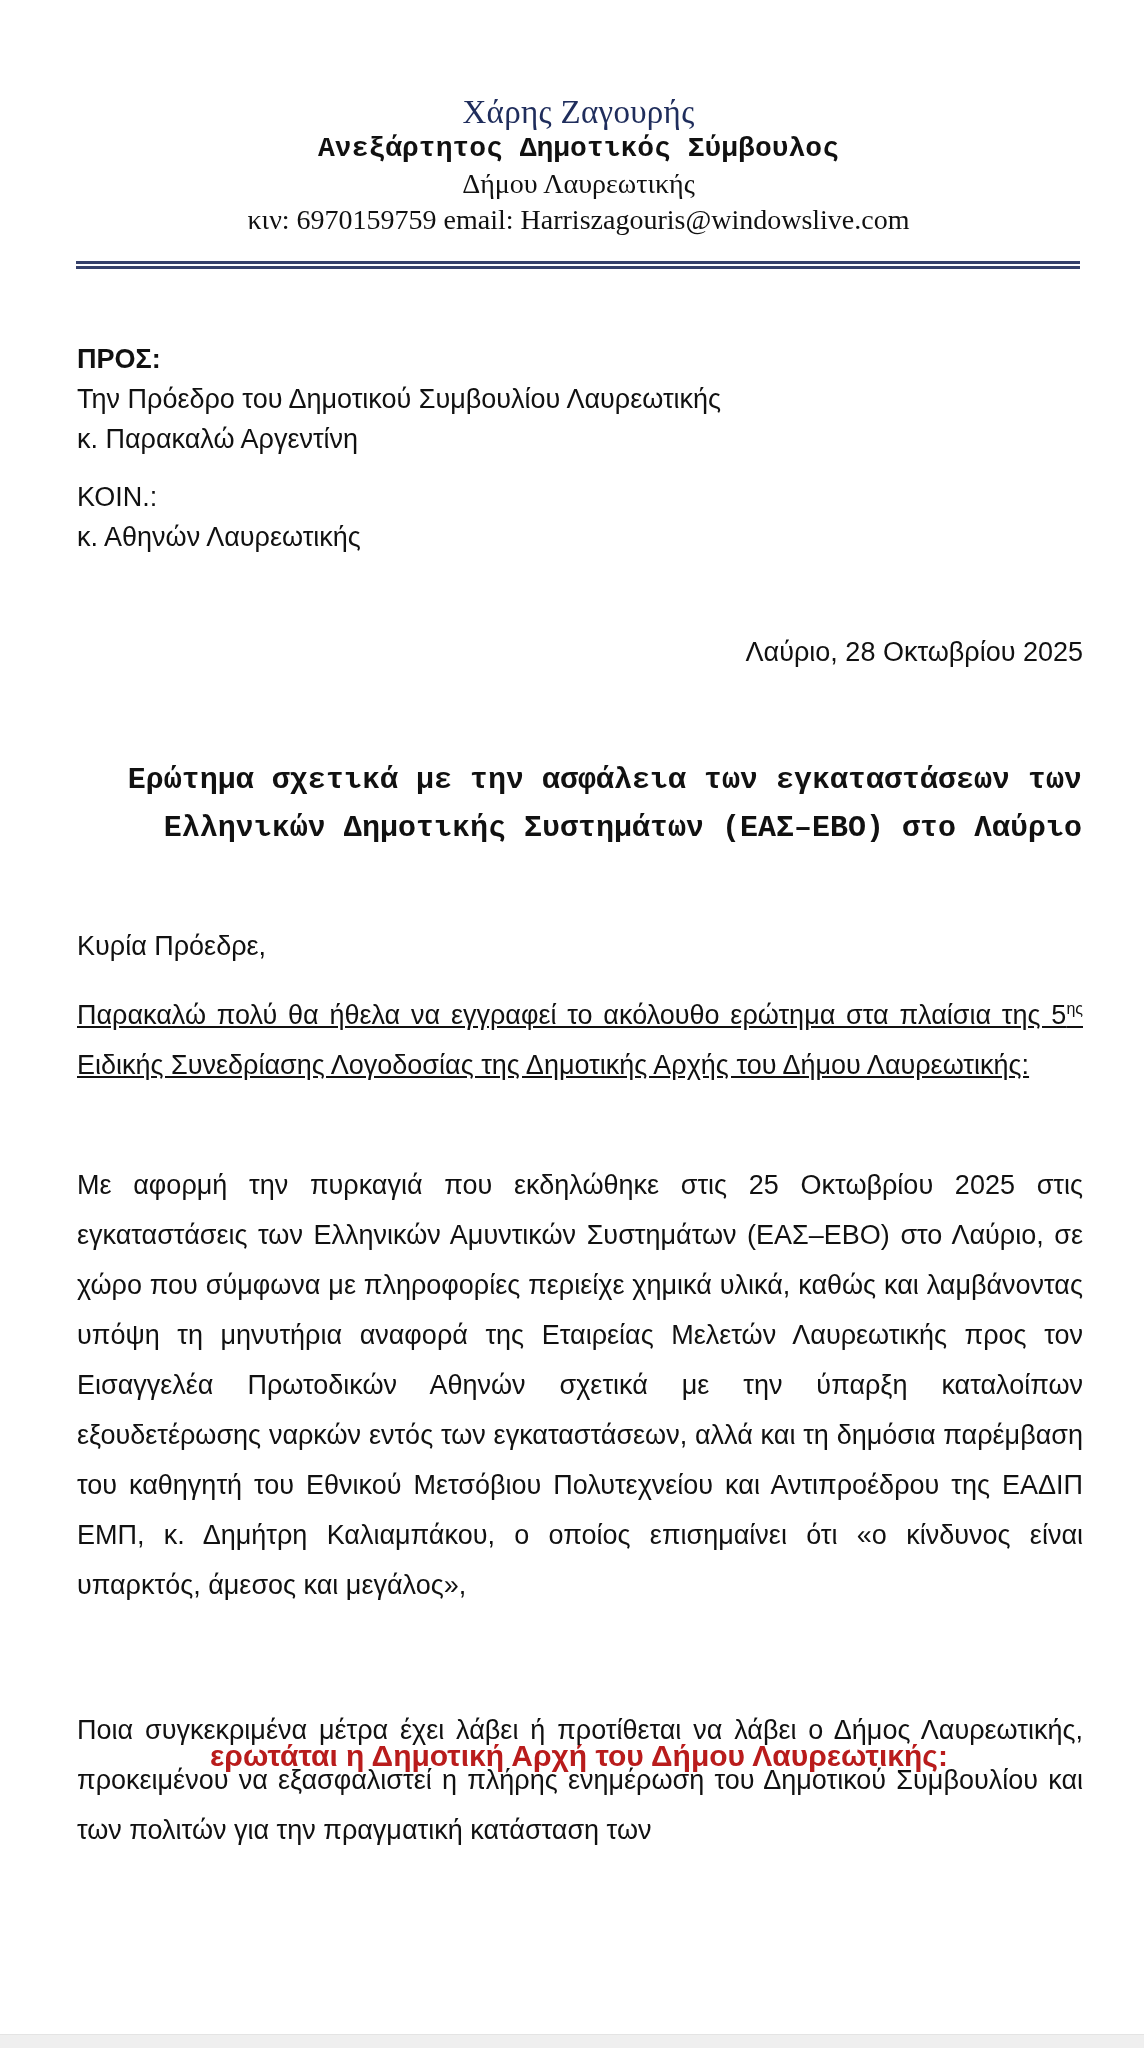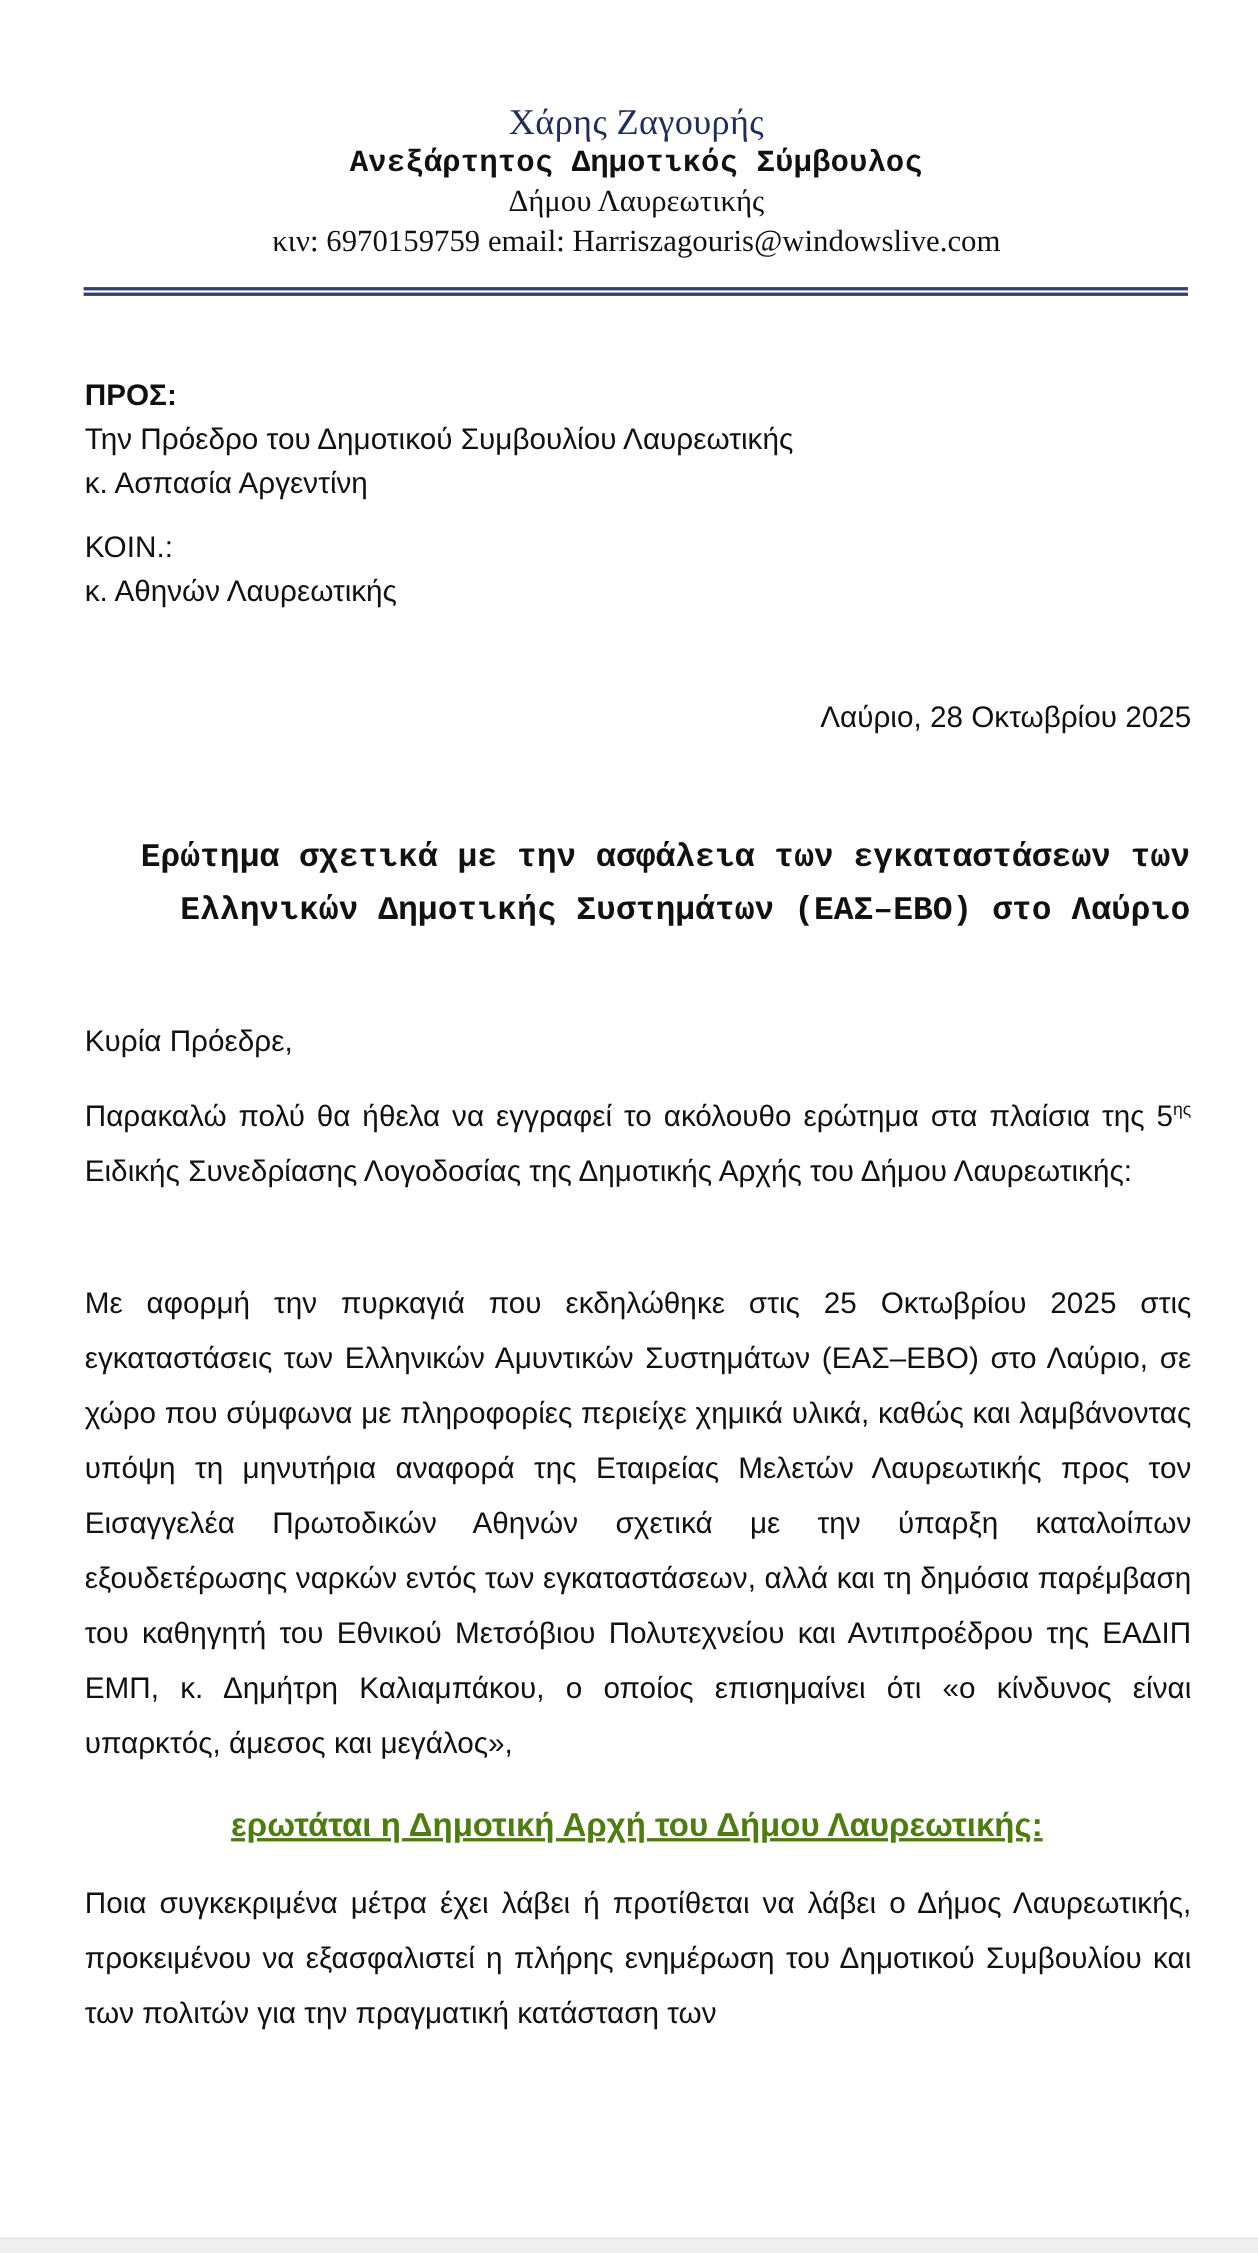--- a/index.html
+++ b/index.html
@@ -126,40 +126,39 @@
       top: 926px;
       line-height: 40px;
     }
     .para {
       position: absolute;
       left: 77px;
       width: 1006px;
       text-align: justify;
       line-height: 50px;
     }
-    .para-1 { top: 990px; }
+    .para-1 { top: 990px; text-decoration: underline; }
     .para-2 { top: 1160px; }
     .para-3 { top: 1705px; }
     .para sup {
       font-size: 16px;
       vertical-align: 10px;
       line-height: 0;
     }
     .question-heading {
       position: absolute;
       left: 76px;
-      top: 1636px;
+      top: 1732px;
       width: 1006px;
       text-align: center;
       font-family: "Liberation Sans", sans-serif;
       font-weight: bold;
       font-size: 30px;
       line-height: 48px;
-      color: #4d7c0f;
-      text-decoration: underline;
+      color: #b91c1c;
     }
   </style>
 </head>
 <body>
 
 <div class="page">
 
   <div class="letterhead">
     <div class="lh-name" style="color: rgb(31, 45, 92);">Χάρης Ζαγουρής</div>
     <div class="lh-role">Ανεξάρτητος Δημοτικός Σύμβουλος</div>
@@ -168,21 +167,21 @@
   </div>
 
   <div class="double-rule">
     <div class="r1" style="background: rgb(52, 64, 106);"></div>
     <div class="r2" style="background: rgb(52, 64, 106);"></div>
   </div>
 
   <div class="addressee sans">
     <div class="label-bold">ΠΡΟΣ:</div>
     <div>Την Πρόεδρο του Δημοτικού Συμβουλίου Λαυρεωτικής</div>
-    <div>κ. Ασπασία Αργεντίνη</div>
+    <div>κ. Παρακαλώ Αργεντίνη</div>
     <div class="gap"></div>
     <div>ΚΟΙΝ.:</div>
     <div>κ. Αθηνών Λαυρεωτικής</div>
   </div>
 
   <div class="date-line sans">Λαύριο, 28 Οκτωβρίου 2025</div>
 
   <div class="subject">
     <div>Ερώτημα σχετικά με την ασφάλεια των εγκαταστάσεων των</div>
     <div>Ελληνικών Δημοτικής Συστημάτων (ΕΑΣ–ΕΒΟ) στο Λαύριο</div>

